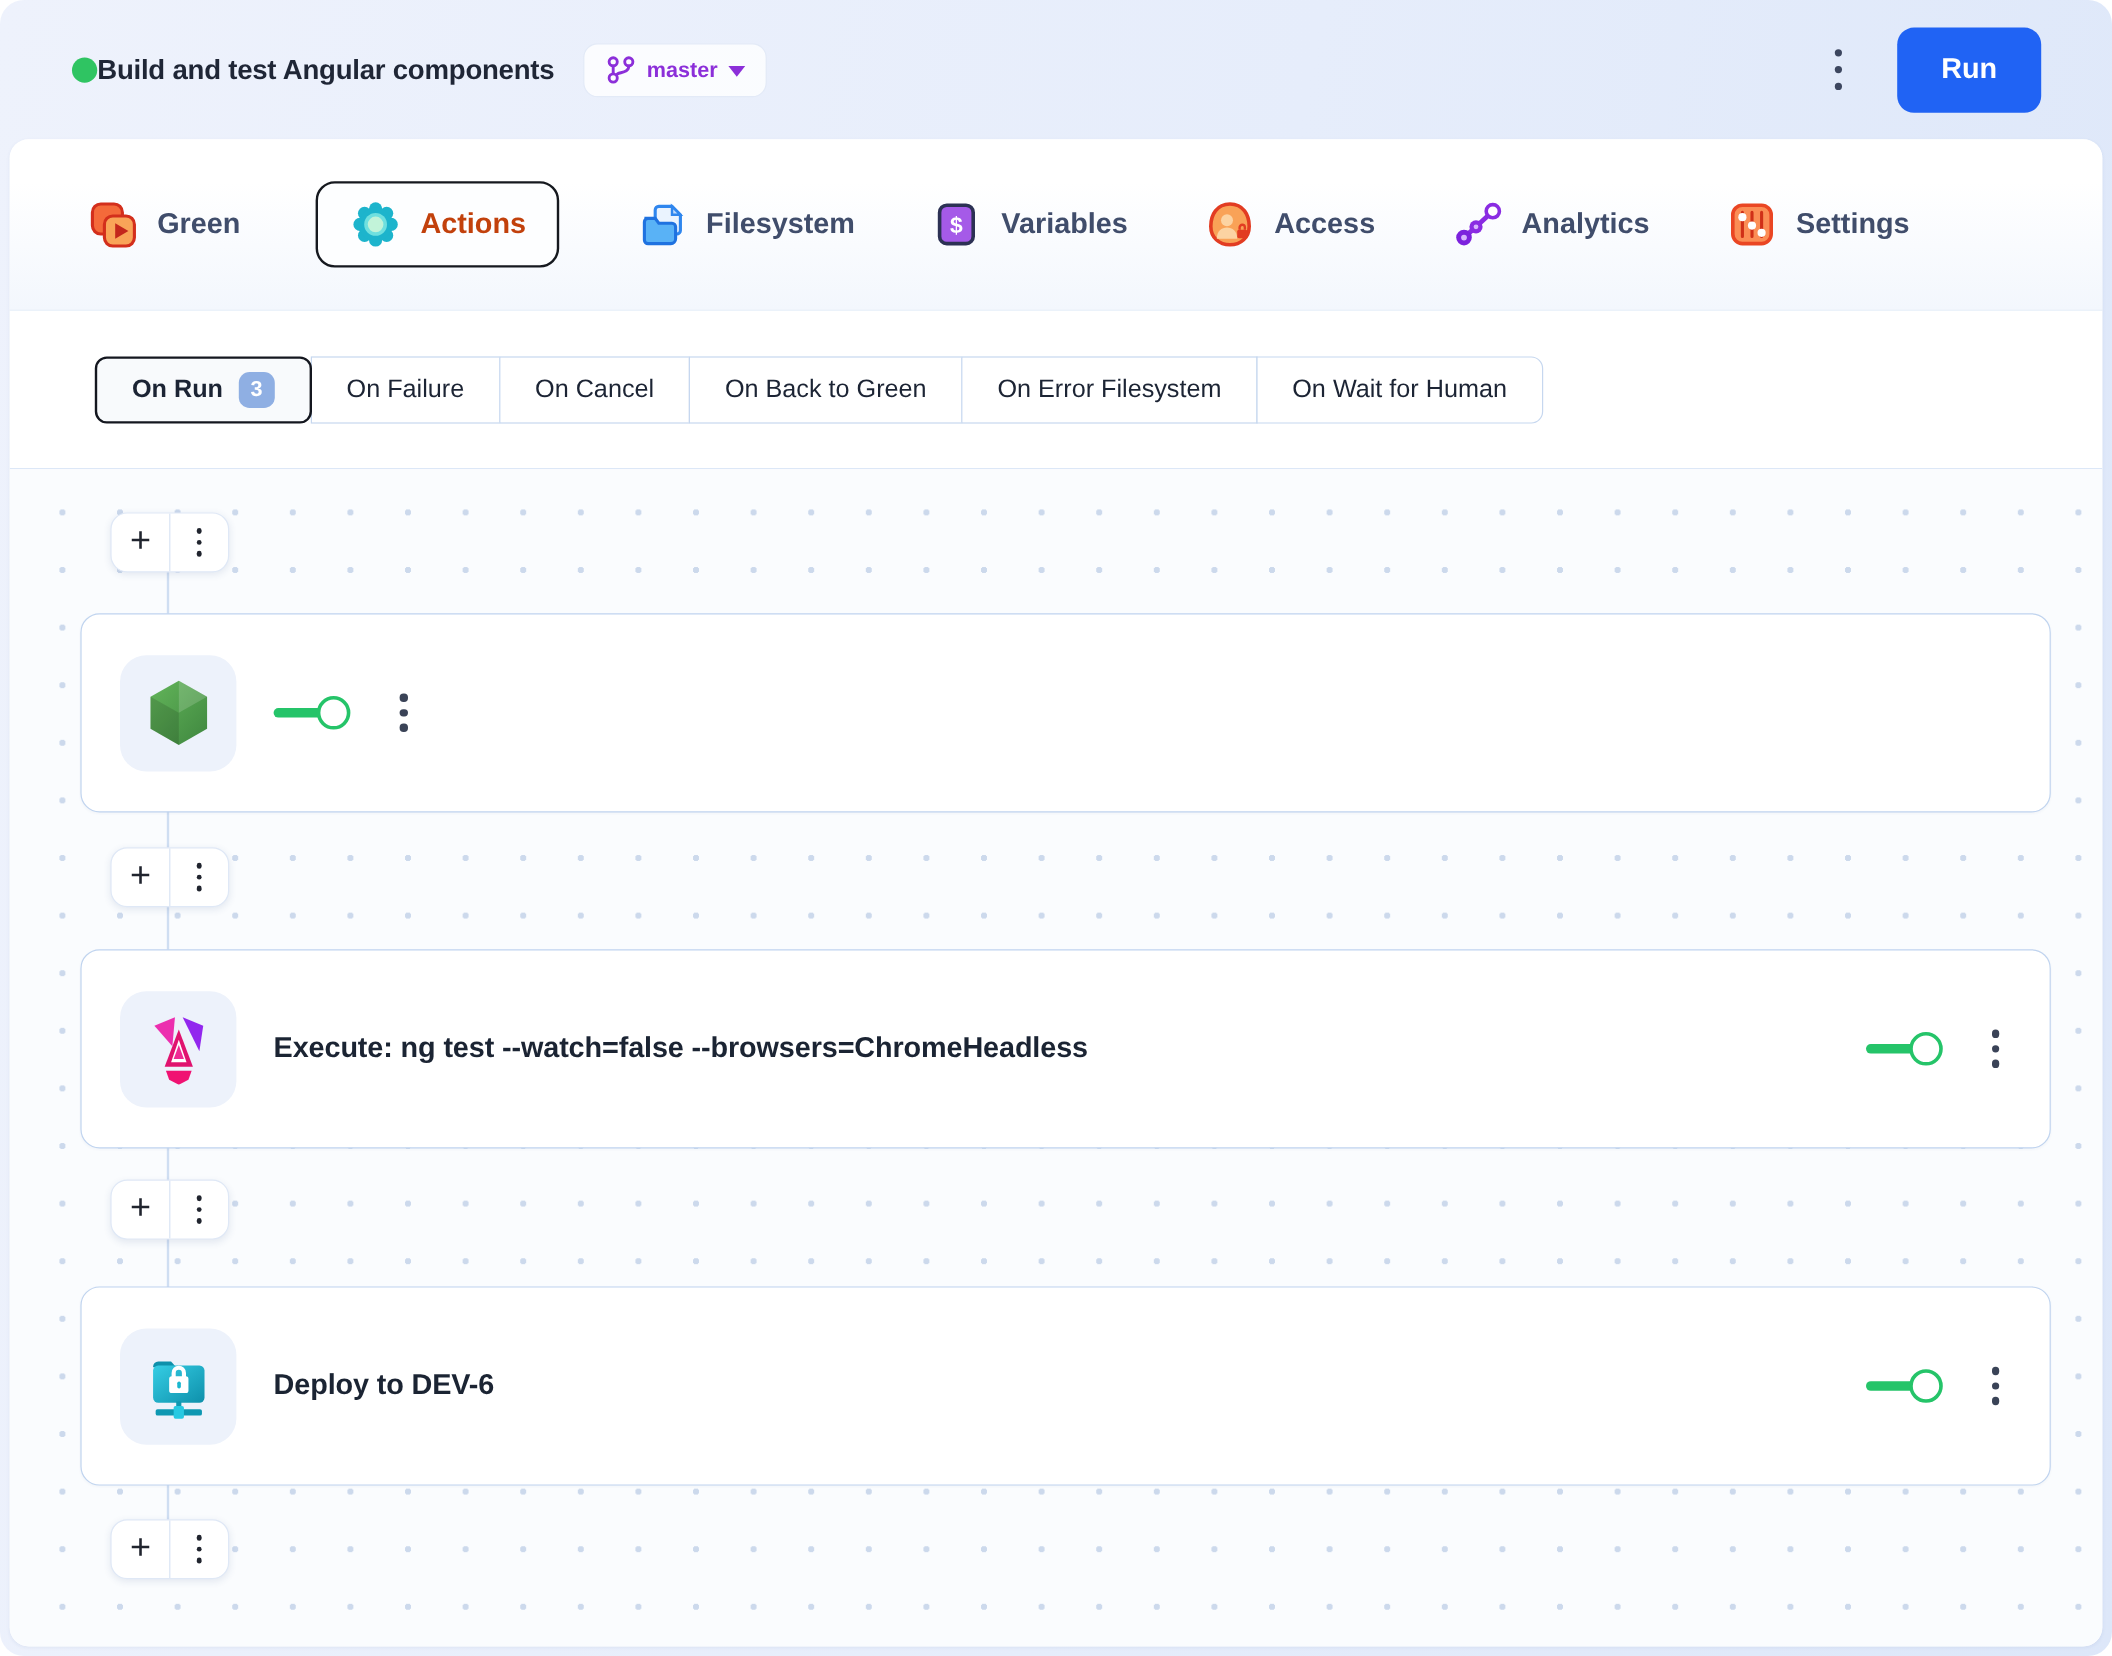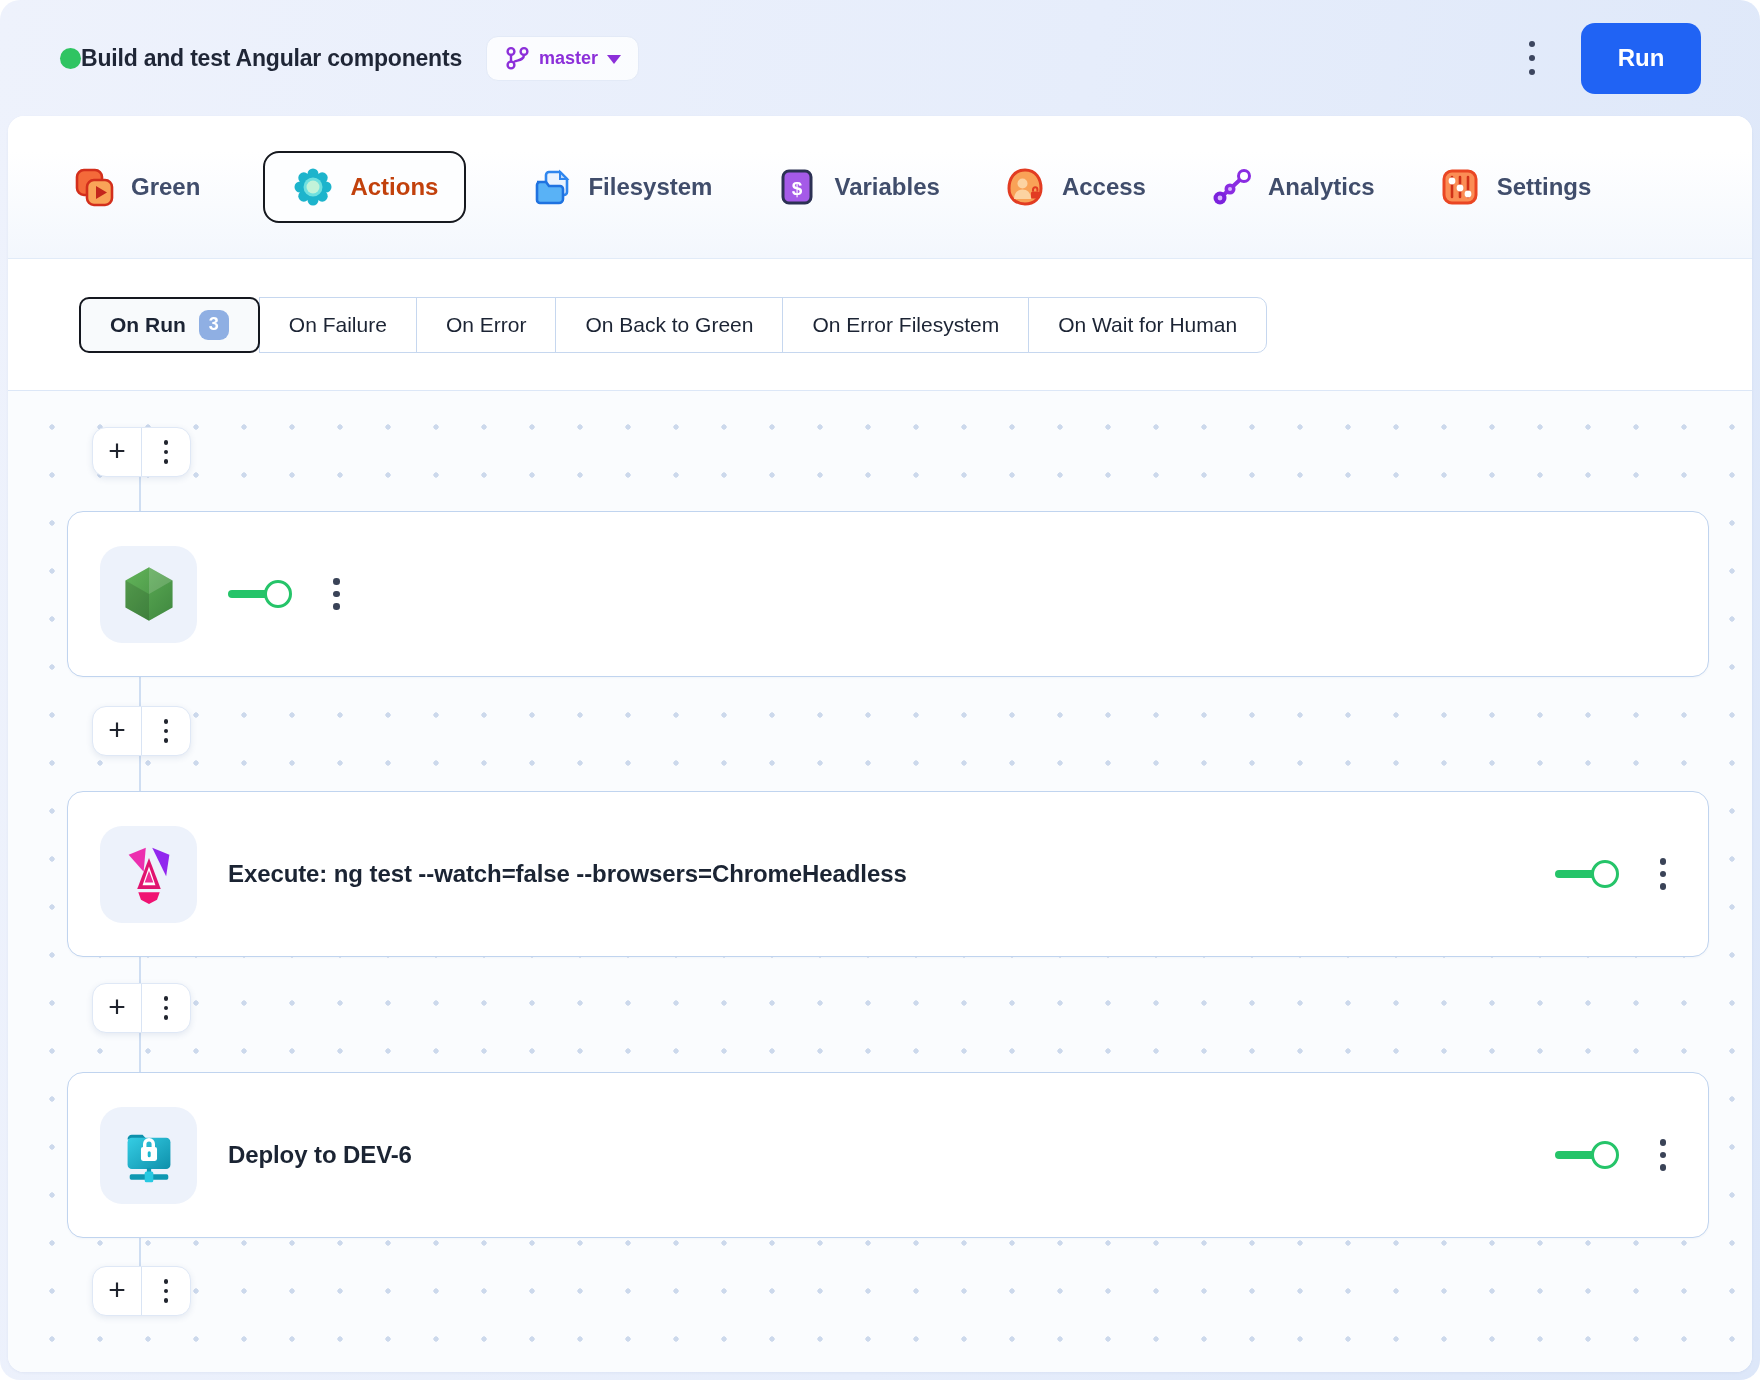--- a/index.html
+++ b/index.html
@@ -192,21 +192,21 @@
     <div class="subrow">
       <div class="etabs">
         <button class="etab sel">
           <span>On Run</span>
           <span class="badge">3</span>
         </button>
         <button class="etab">
           <span>On Failure</span>
         </button>
         <button class="etab">
-          <span>On Error</span>
+          <span>On Cancel</span>
         </button>
         <button class="etab">
           <span>On Back to Green</span>
         </button>
         <button class="etab">
           <span>On Error Filesystem</span>
         </button>
         <button class="etab">
           <span>On Wait for Human</span>
         </button>

